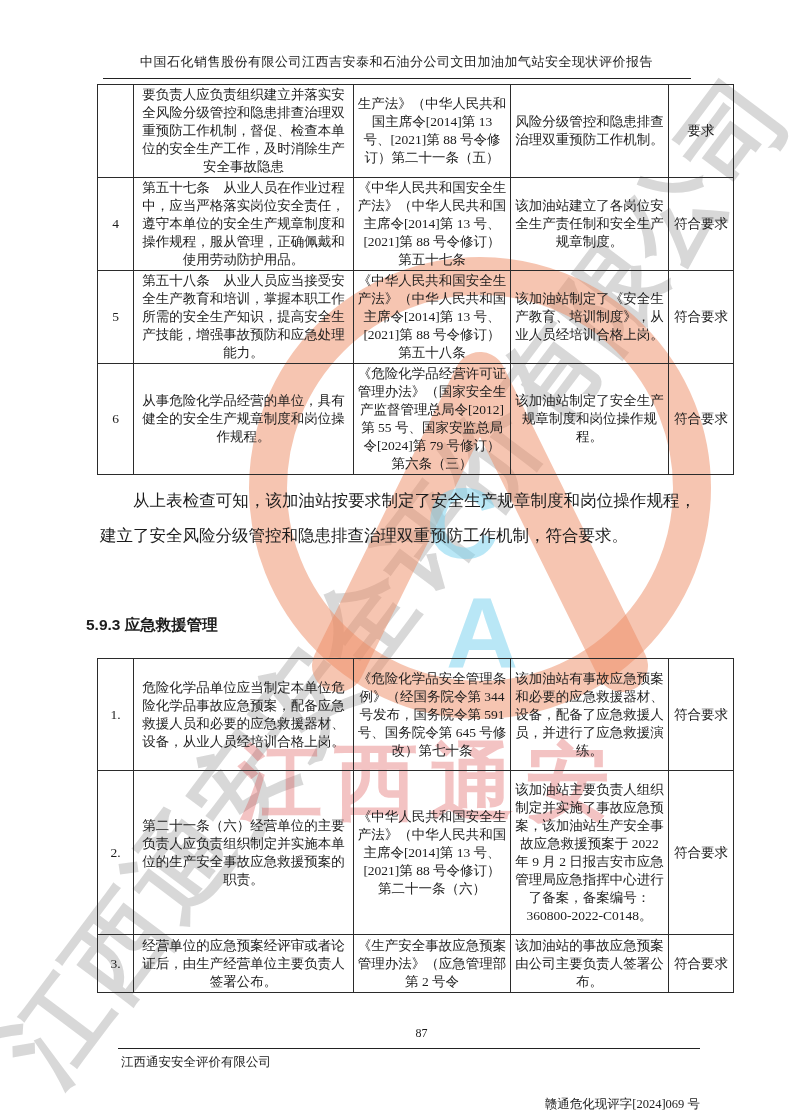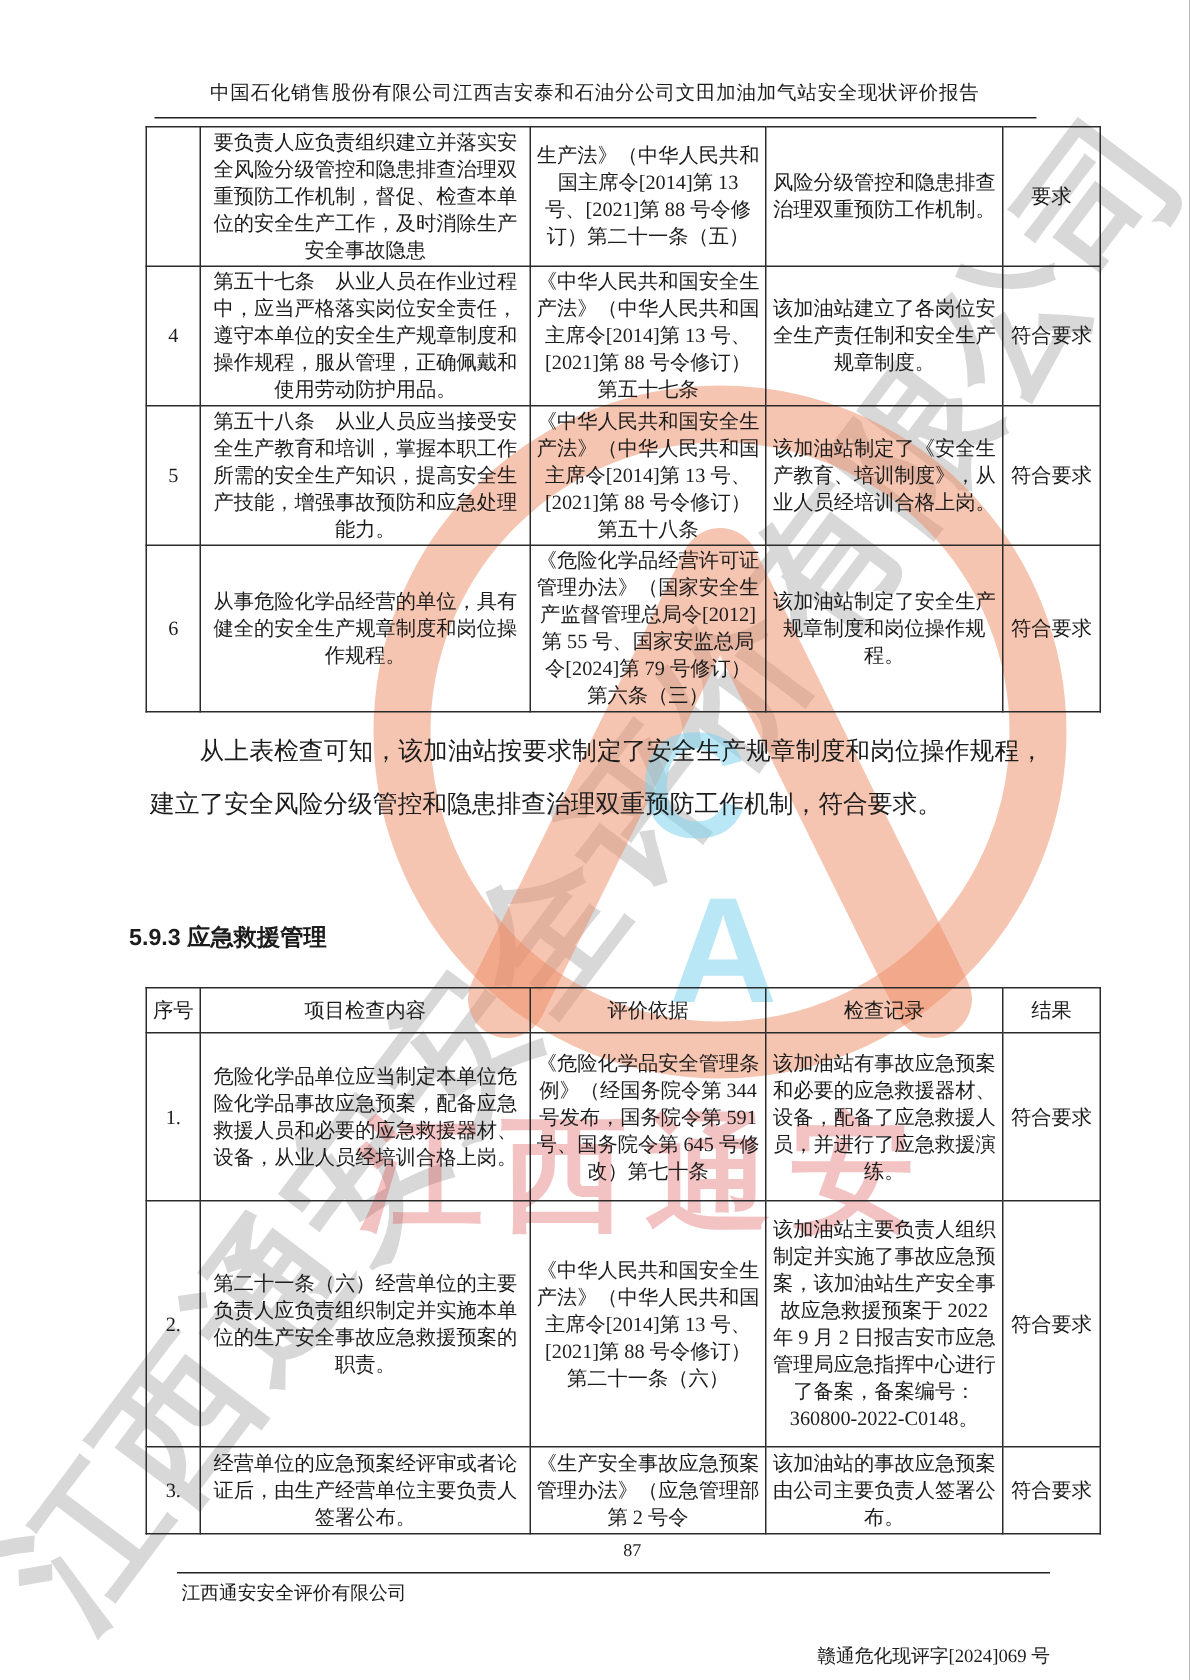--- a/index.html
+++ b/index.html
@@ -132,27 +132,20 @@
 
     <table class="chk t2">
       <colgroup>
         <col style="width:36px">
           <col style="width:220px">
           <col style="width:157px">
           <col style="width:158px">
           <col style="width:65px">
       </colgroup>
       <tbody>
-          <tr style="height:30px">
-        <th>序号</th>
-        <th>项目检查内容</th>
-        <th>评价依据</th>
-        <th>检查记录</th>
-        <th>结果</th>
-      </tr>
       <tr style="height:112px">
         <td>1.</td>
         <td>危险化学品单位应当制定本单位危险化学品事故应急预案，配备应急救援人员和必要的应急救援器材、设备，从业人员经培训合格上岗。</td>
         <td>《危险化学品安全管理条例》（经国务院令第 344 号发布，国务院令第 591 号、国务院令第 645 号修改）第七十条</td>
         <td>该加油站有事故应急预案和必要的应急救援器材、设备，配备了应急救援人员，并进行了应急救援演练。</td>
         <td class="res">符合要求</td>
       </tr>
       <tr style="height:164px">
         <td>2.</td>
         <td>第二十一条（六）经营单位的主要负责人应负责组织制定并实施本单位的生产安全事故应急救援预案的职责。</td>

